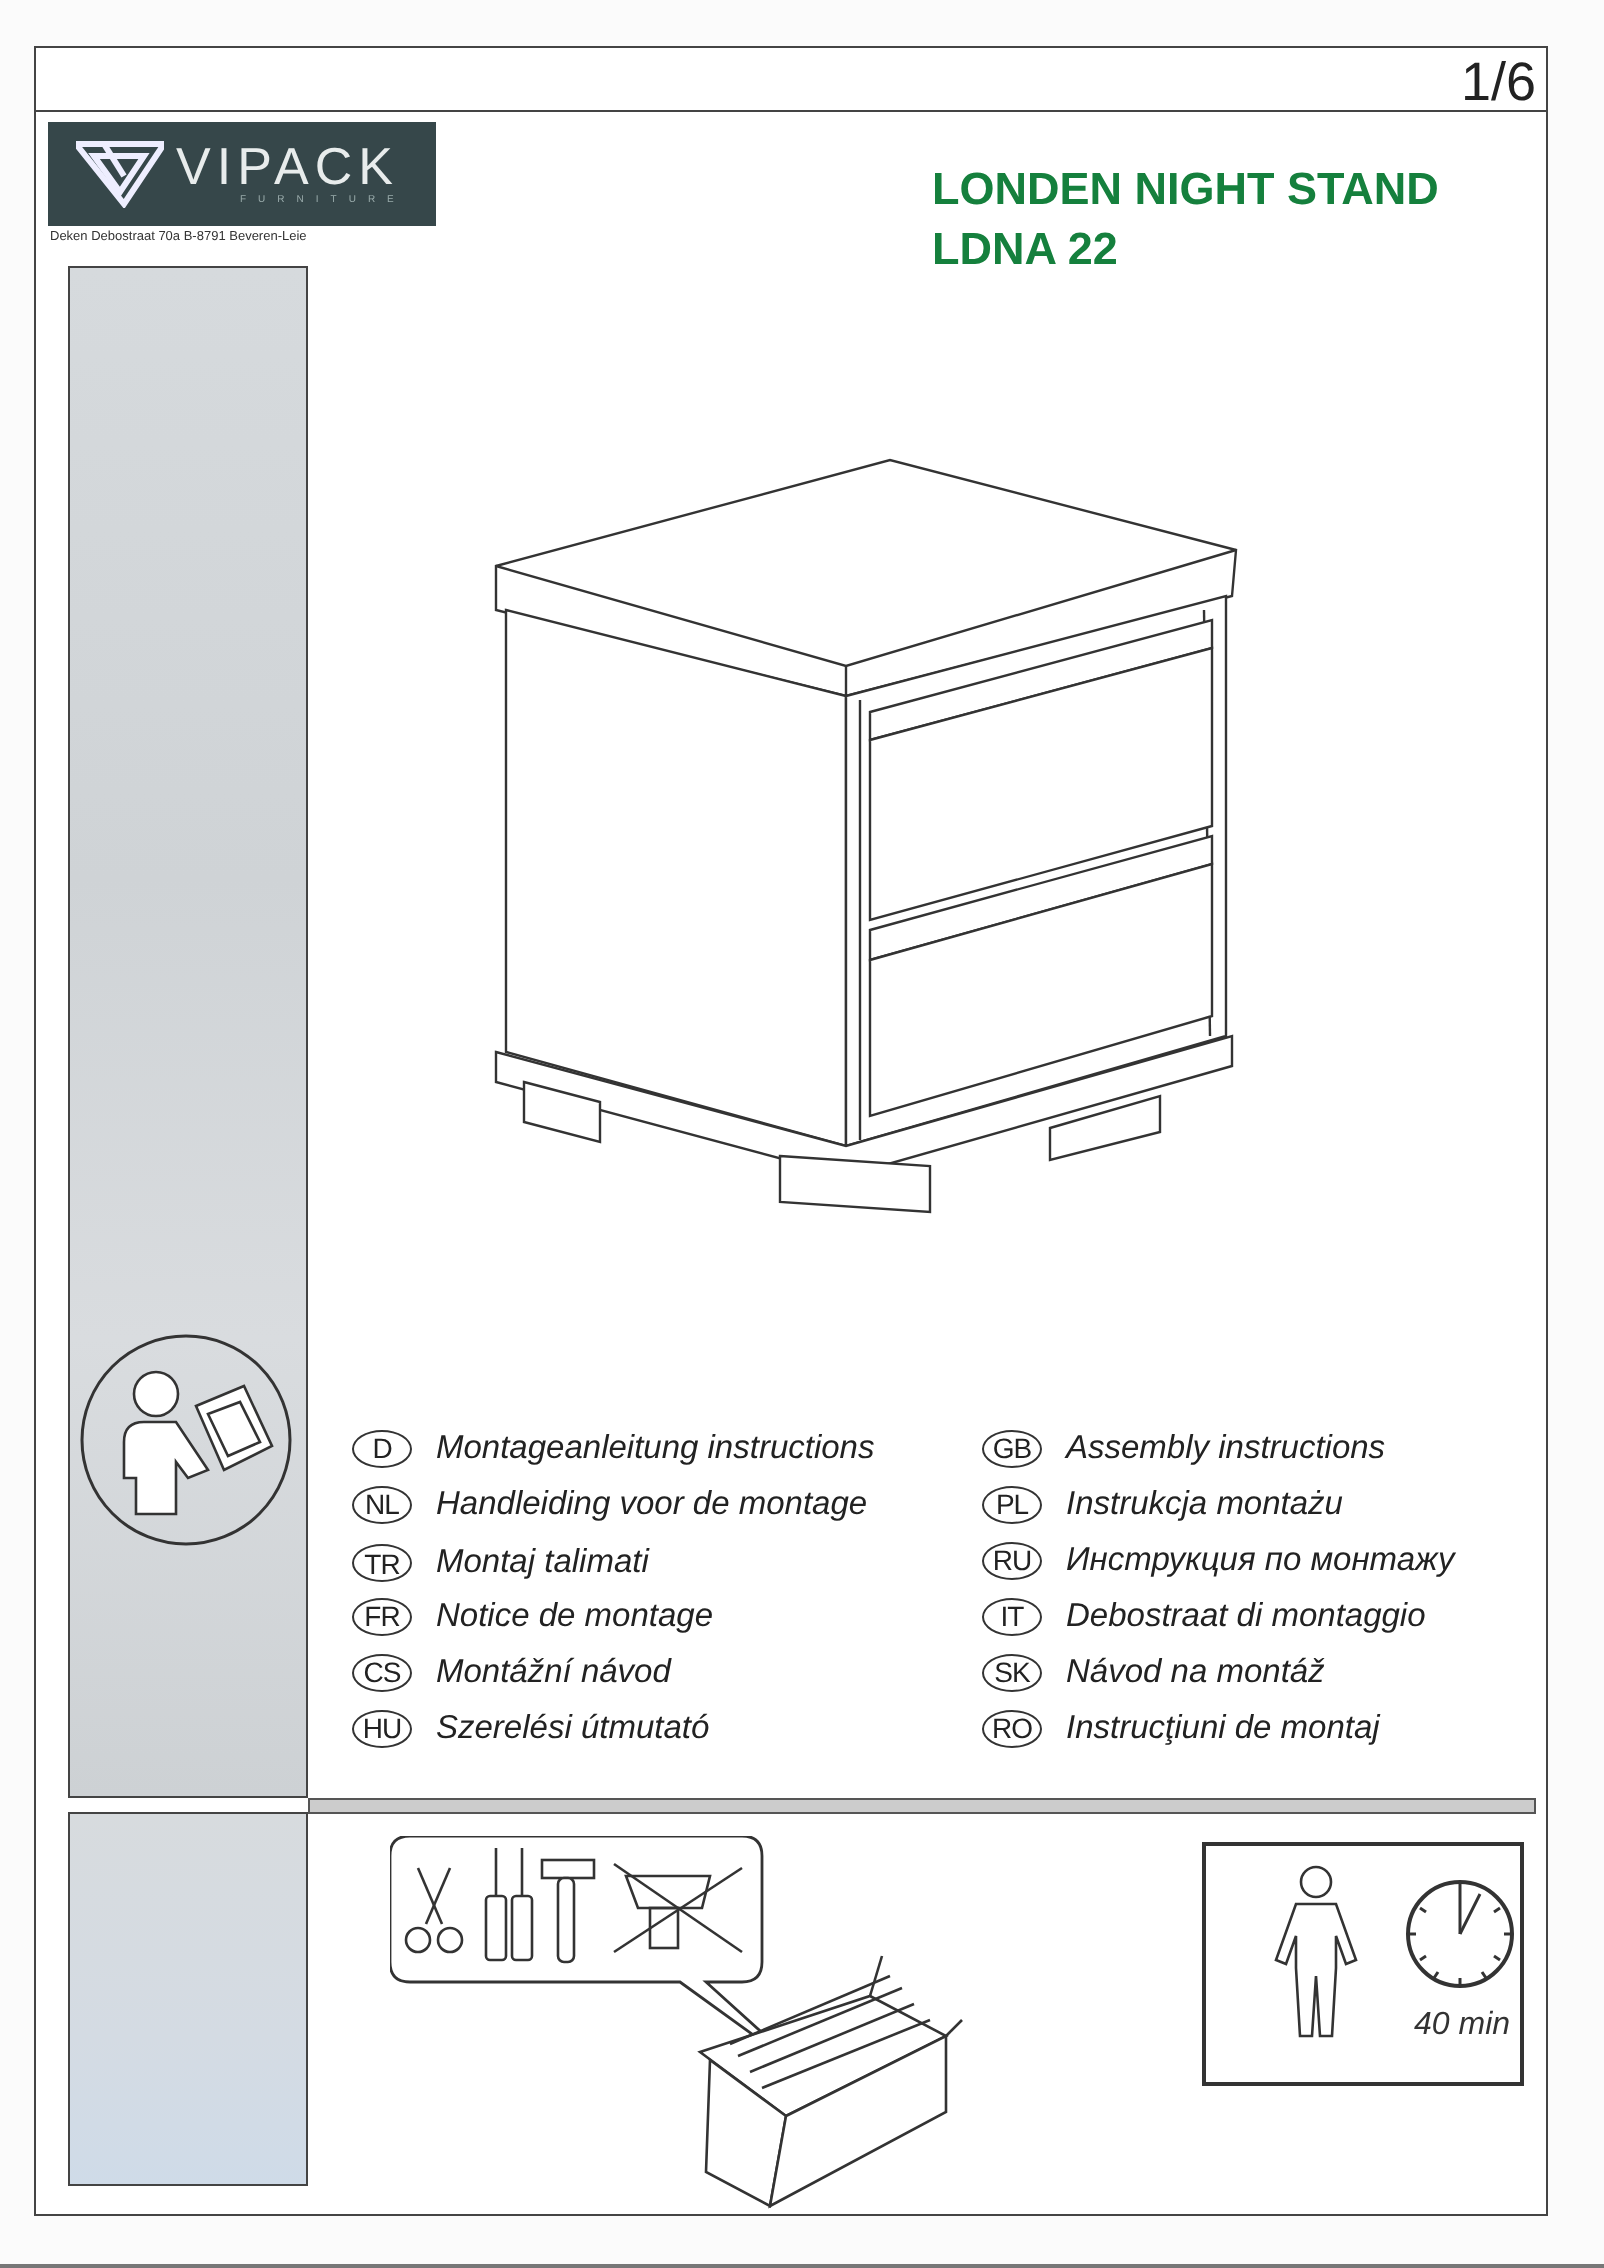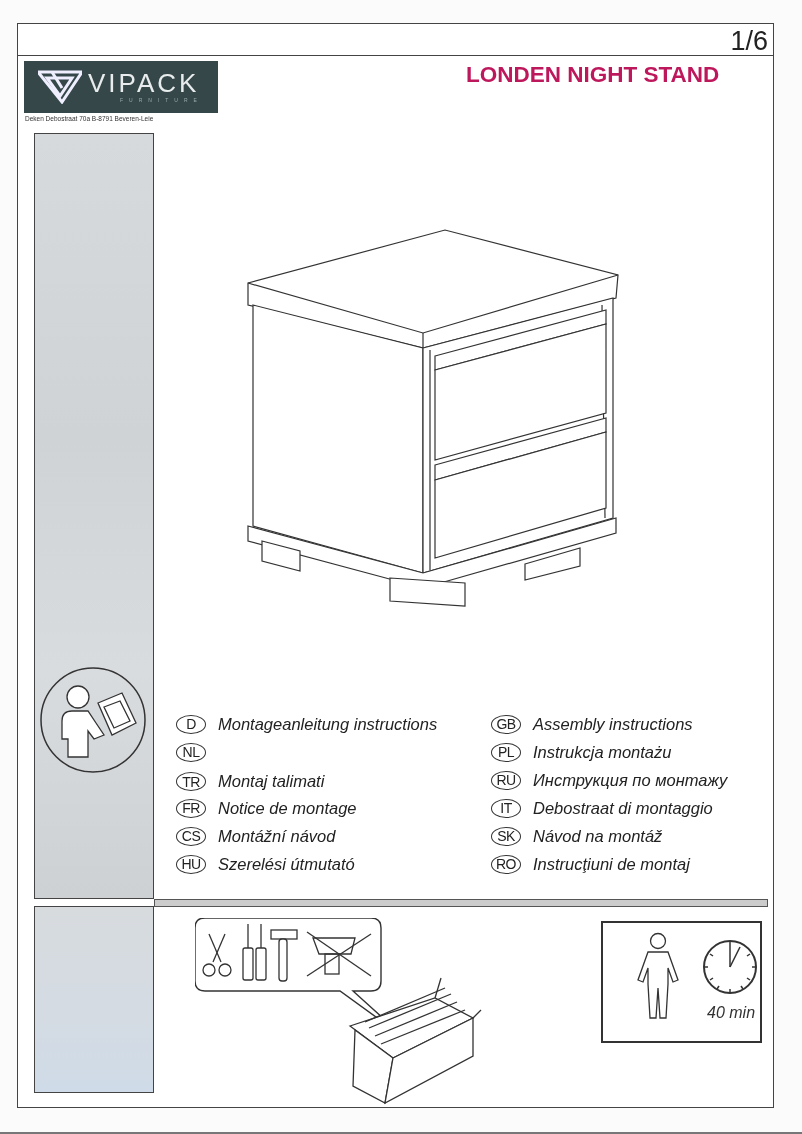--- a/index.html
+++ b/index.html
@@ -5,21 +5,21 @@
   html, body { margin:0; padding:0; }
   body { width:802px; height:1134px; background:#fbfbfb; position:relative; overflow:hidden; font-family:"Liberation Sans", sans-serif; color:#222; }
   .frame { position:absolute; left:17px; top:23px; width:757px; height:1085px; border:1.5px solid #444; box-sizing:border-box; background:#fff; }
   .sep-top { position:absolute; left:17px; top:55px; width:757px; height:0; border-top:1.5px solid #444; }
   .page-num { position:absolute; right:34px; top:26px; font-size:27px; color:#222; }
   .logo { position:absolute; left:24px; top:61px; width:194px; height:52px; background:#36474a; display:flex; align-items:center; }
   .logo svg { margin-left:14px; }
   .logo .brand { color:#e8ecec; font-size:26px; letter-spacing:3px; margin-left:6px; position:relative; top:-4px; }
   .logo .sub { position:absolute; left:96px; top:36px; color:#9aa; font-size:5px; letter-spacing:6px; }
   .addr { position:absolute; left:25px; top:115px; font-size:6.5px; color:#333; }
-  .title { position:absolute; left:466px; top:60px; font-size:22.5px; font-weight:bold; line-height:30px; color:#be185d; }
+  .title { position:absolute; left:466px; top:80px; font-size:22.5px; font-weight:bold; line-height:30px; color:#15803d; }
   .side-panel { position:absolute; left:34px; width:120px; border:1.5px solid #444; box-sizing:border-box; background:linear-gradient(180deg,#d6dadd 0%, #cfd3d6 40%, #d9dcdf 70%, #cdd1d4 100%); }
   .side-panel.low { background:linear-gradient(180deg,#d7dbde 0%,#d4dbe3 60%,#cfdbe8 100%); }
   .hbar { position:absolute; left:154px; top:899px; width:614px; height:8px; border:1.5px solid #555; box-sizing:border-box; background:#ccc; }
   .read-icon { position:absolute; left:38px; top:665px; }
   .lang-row { position:absolute; display:flex; align-items:center; height:22px; }
   .badge { display:inline-flex; align-items:center; justify-content:center; width:30px; height:19px; border:1.5px solid #333; border-radius:50%; font-size:14px; font-style:normal; margin-right:12px; box-sizing:border-box; letter-spacing:-0.5px; }
   .lang-text { font-style:italic; font-size:16.5px; }
   .tools-bubble { position:absolute; left:195px; top:918px; }
   .people-box { position:absolute; left:601px; top:921px; width:161px; height:122px; border:2px solid #333; box-sizing:border-box; background:#fff; }
   .min-label { position:absolute; left:707px; top:1004px; font-size:16px; font-style:italic; color:#333; }
@@ -38,20 +38,21 @@
     <polygon points="9,8 34,8 22,26" fill="none" stroke="#eef" stroke-width="3"></polygon>
     <line x1="14" y1="2" x2="24" y2="18" stroke="#eef" stroke-width="3"></line>
   </svg>
   <span class="brand">VIPACK</span>
   <span class="sub">FURNITURE</span>
 </div>
 <div class="addr">Deken Debostraat 70a B-8791 Beveren-Leie</div>
 
 <div class="title">
   <div>LONDEN NIGHT STAND</div>
+  <div>LDNA 22</div>
 </div>
 
 <div class="side-panel" style="top:133px;height:766px;"></div>
 <div class="side-panel low" style="top:906px;height:187px;"></div>
 <div class="hbar"></div>
 
 <svg style="position:absolute;left:240px;top:228px;" width="400" height="385" viewBox="0 0 400 385">
   <g fill="#fff" stroke="#333" stroke-width="1.2">
 
     <polygon points="8,55 205,2 378,47 376,70 183,120 8,77"></polygon>
@@ -89,20 +90,21 @@
   </g>
 </svg>
 
 <div>
   <div class="lang-row" style="left:176px;top:713px;">
     <span class="badge">D</span>
     <span class="lang-text">Montageanleitung instructions</span>
   </div>
   <div class="lang-row" style="left:176px;top:741px;">
     <span class="badge">NL</span>
+    <span class="lang-text">Handleiding voor de montage</span>
   </div>
   <div class="lang-row" style="left:176px;top:769px;align-items:flex-end;">
     <span class="badge">TR</span>
     <span class="lang-text">Montaj talimati</span>
   </div>
   <div class="lang-row" style="left:176px;top:797px;">
     <span class="badge">FR</span>
     <span class="lang-text">Notice de montage</span>
   </div>
   <div class="lang-row" style="left:176px;top:825px;">

